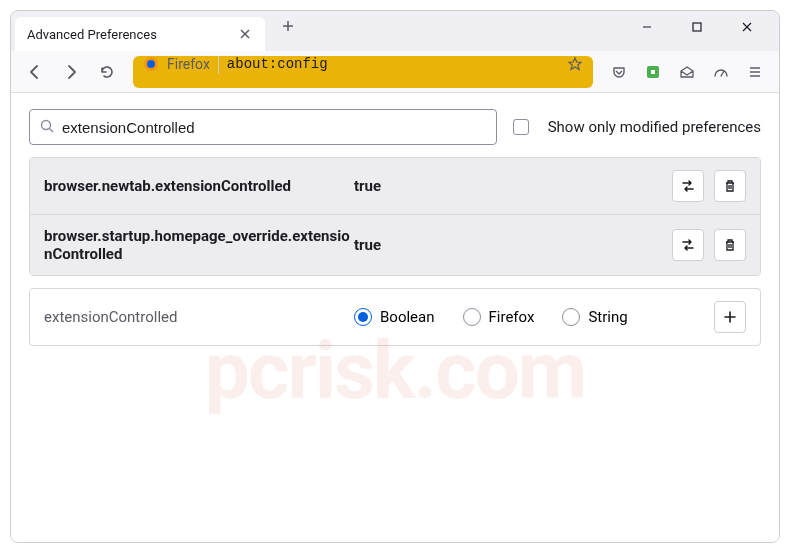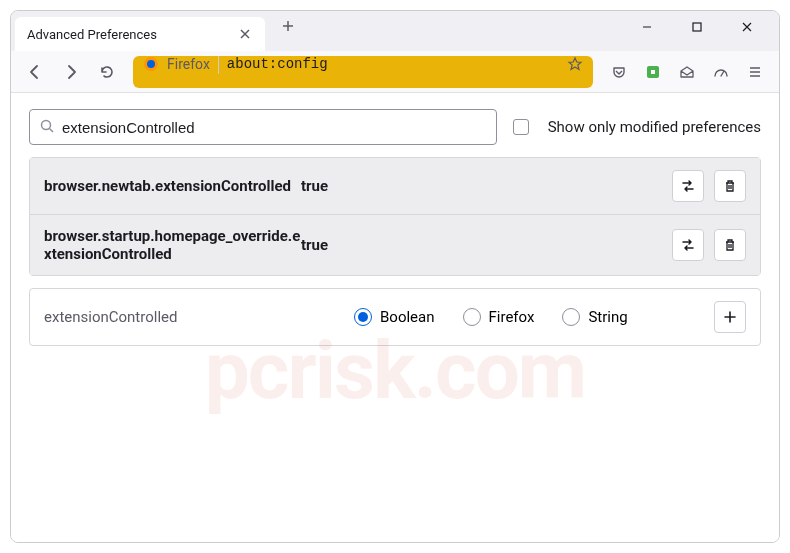--- a/index.html
+++ b/index.html
@@ -194,21 +194,21 @@
       align-items: center;
       padding: 12px 14px;
       font-size: 15px;
       border-bottom: 1px solid #d7d7db;
     }
     .pref-row.modified {
       background: #ededf0;
       font-weight: 700;
     }
     .pref-name {
-      width: 257px;
+      width: 310px;
       word-break: break-all;
       color: #1c1b22;
     }
     .pref-value {
       flex: 1;
       color: #1c1b22;
     }
     .pref-actions {
       display: flex;
       gap: 10px;

